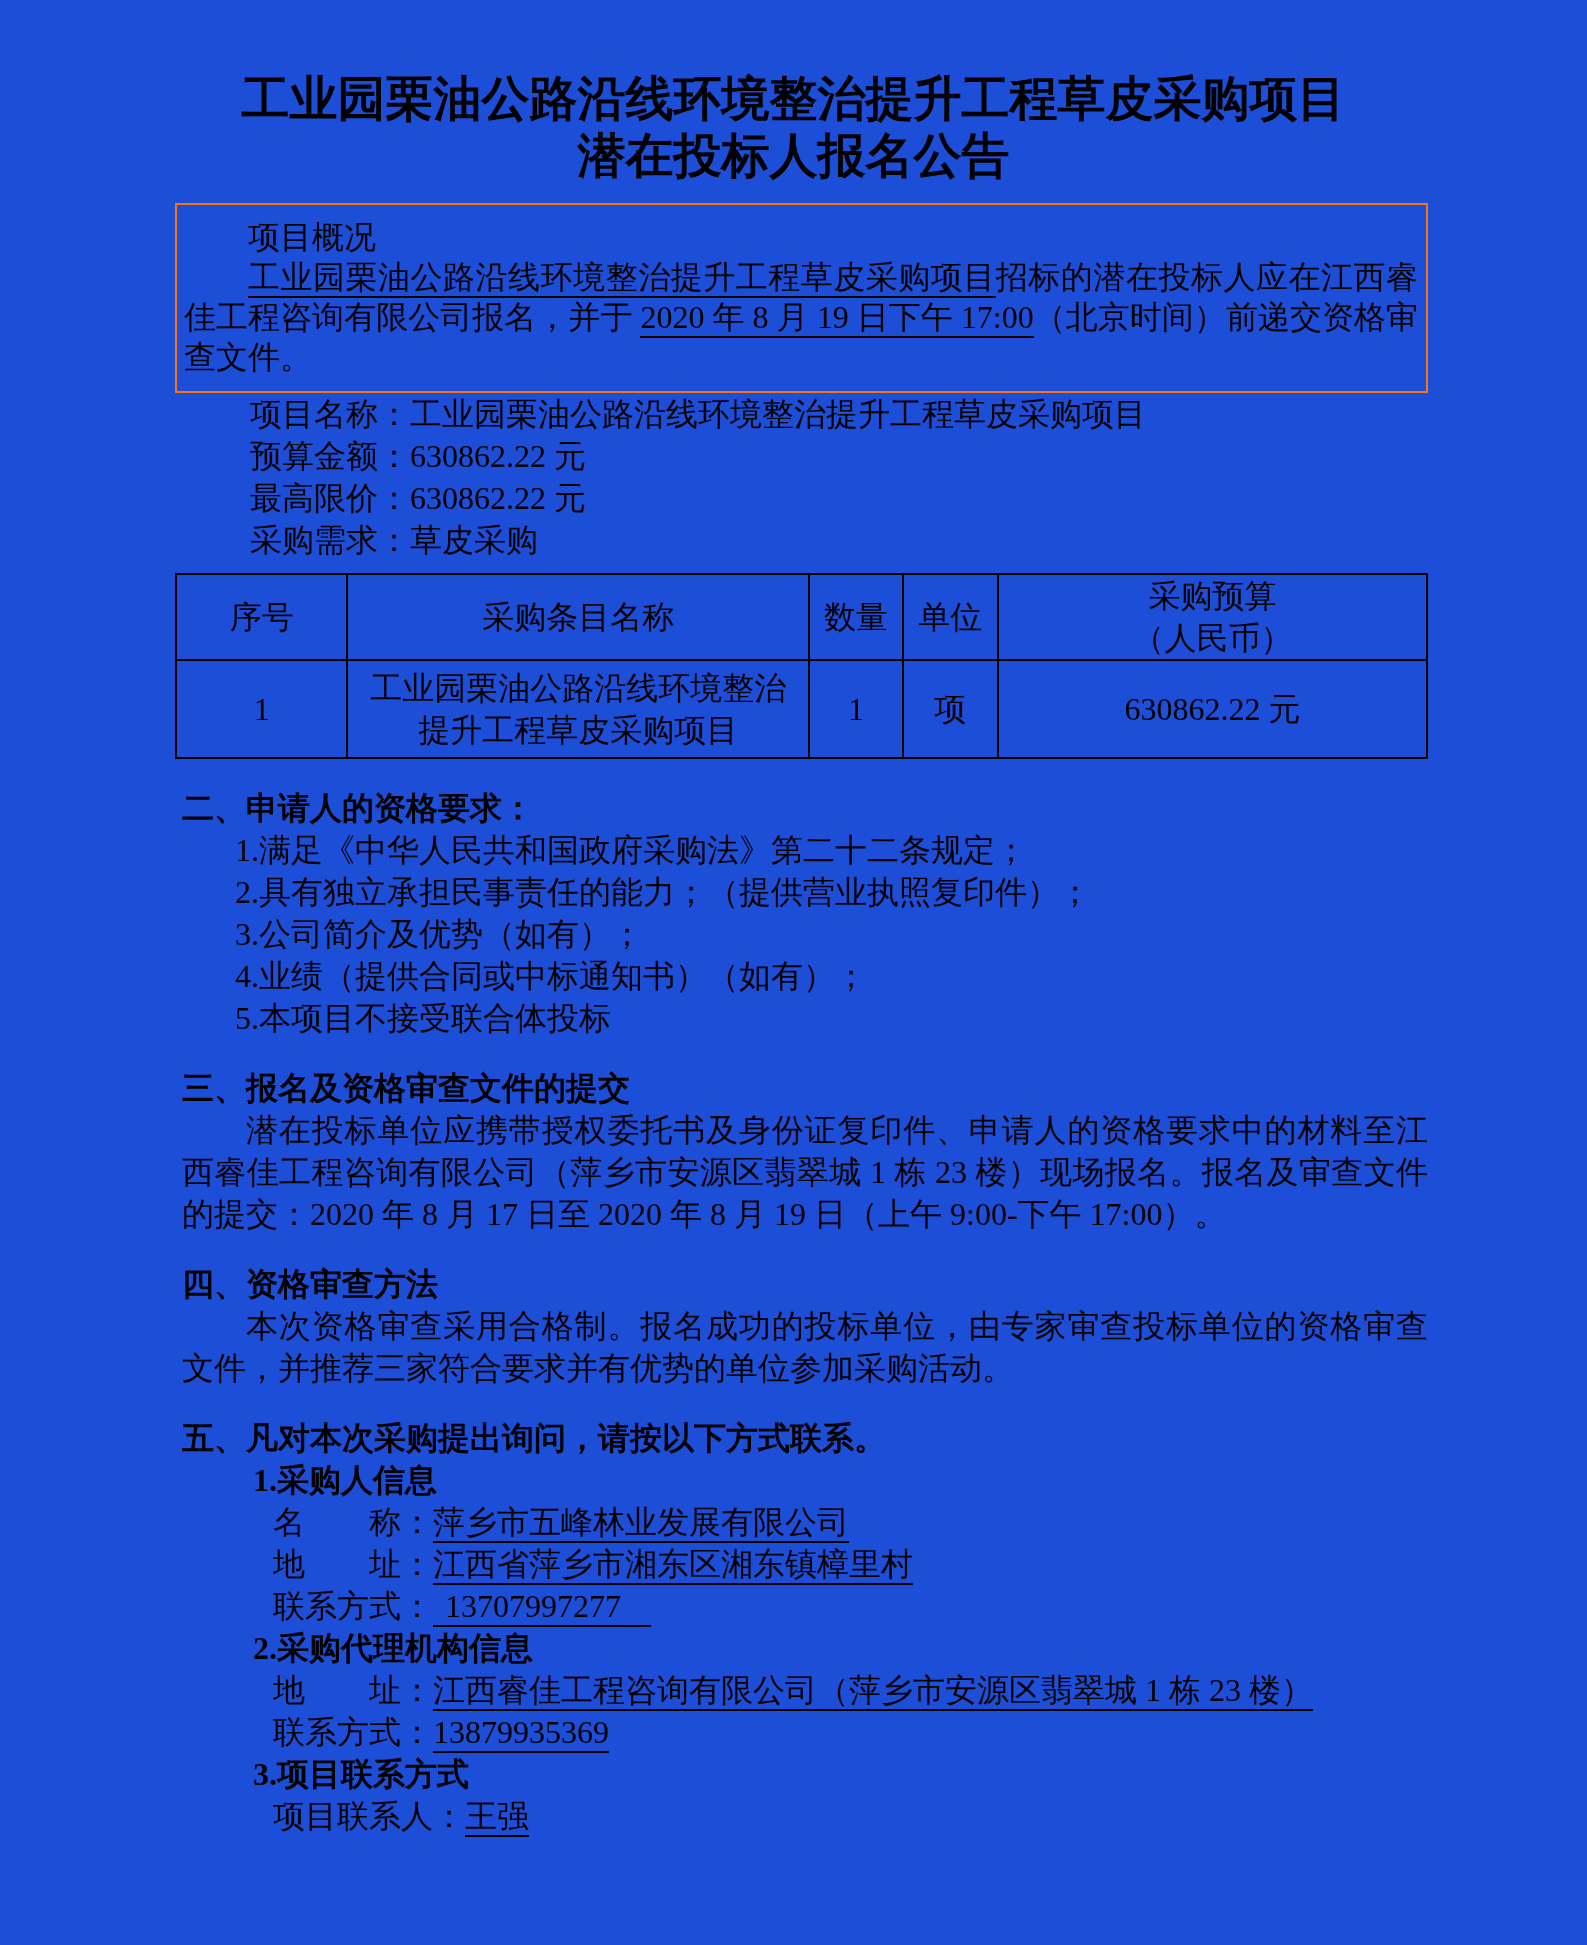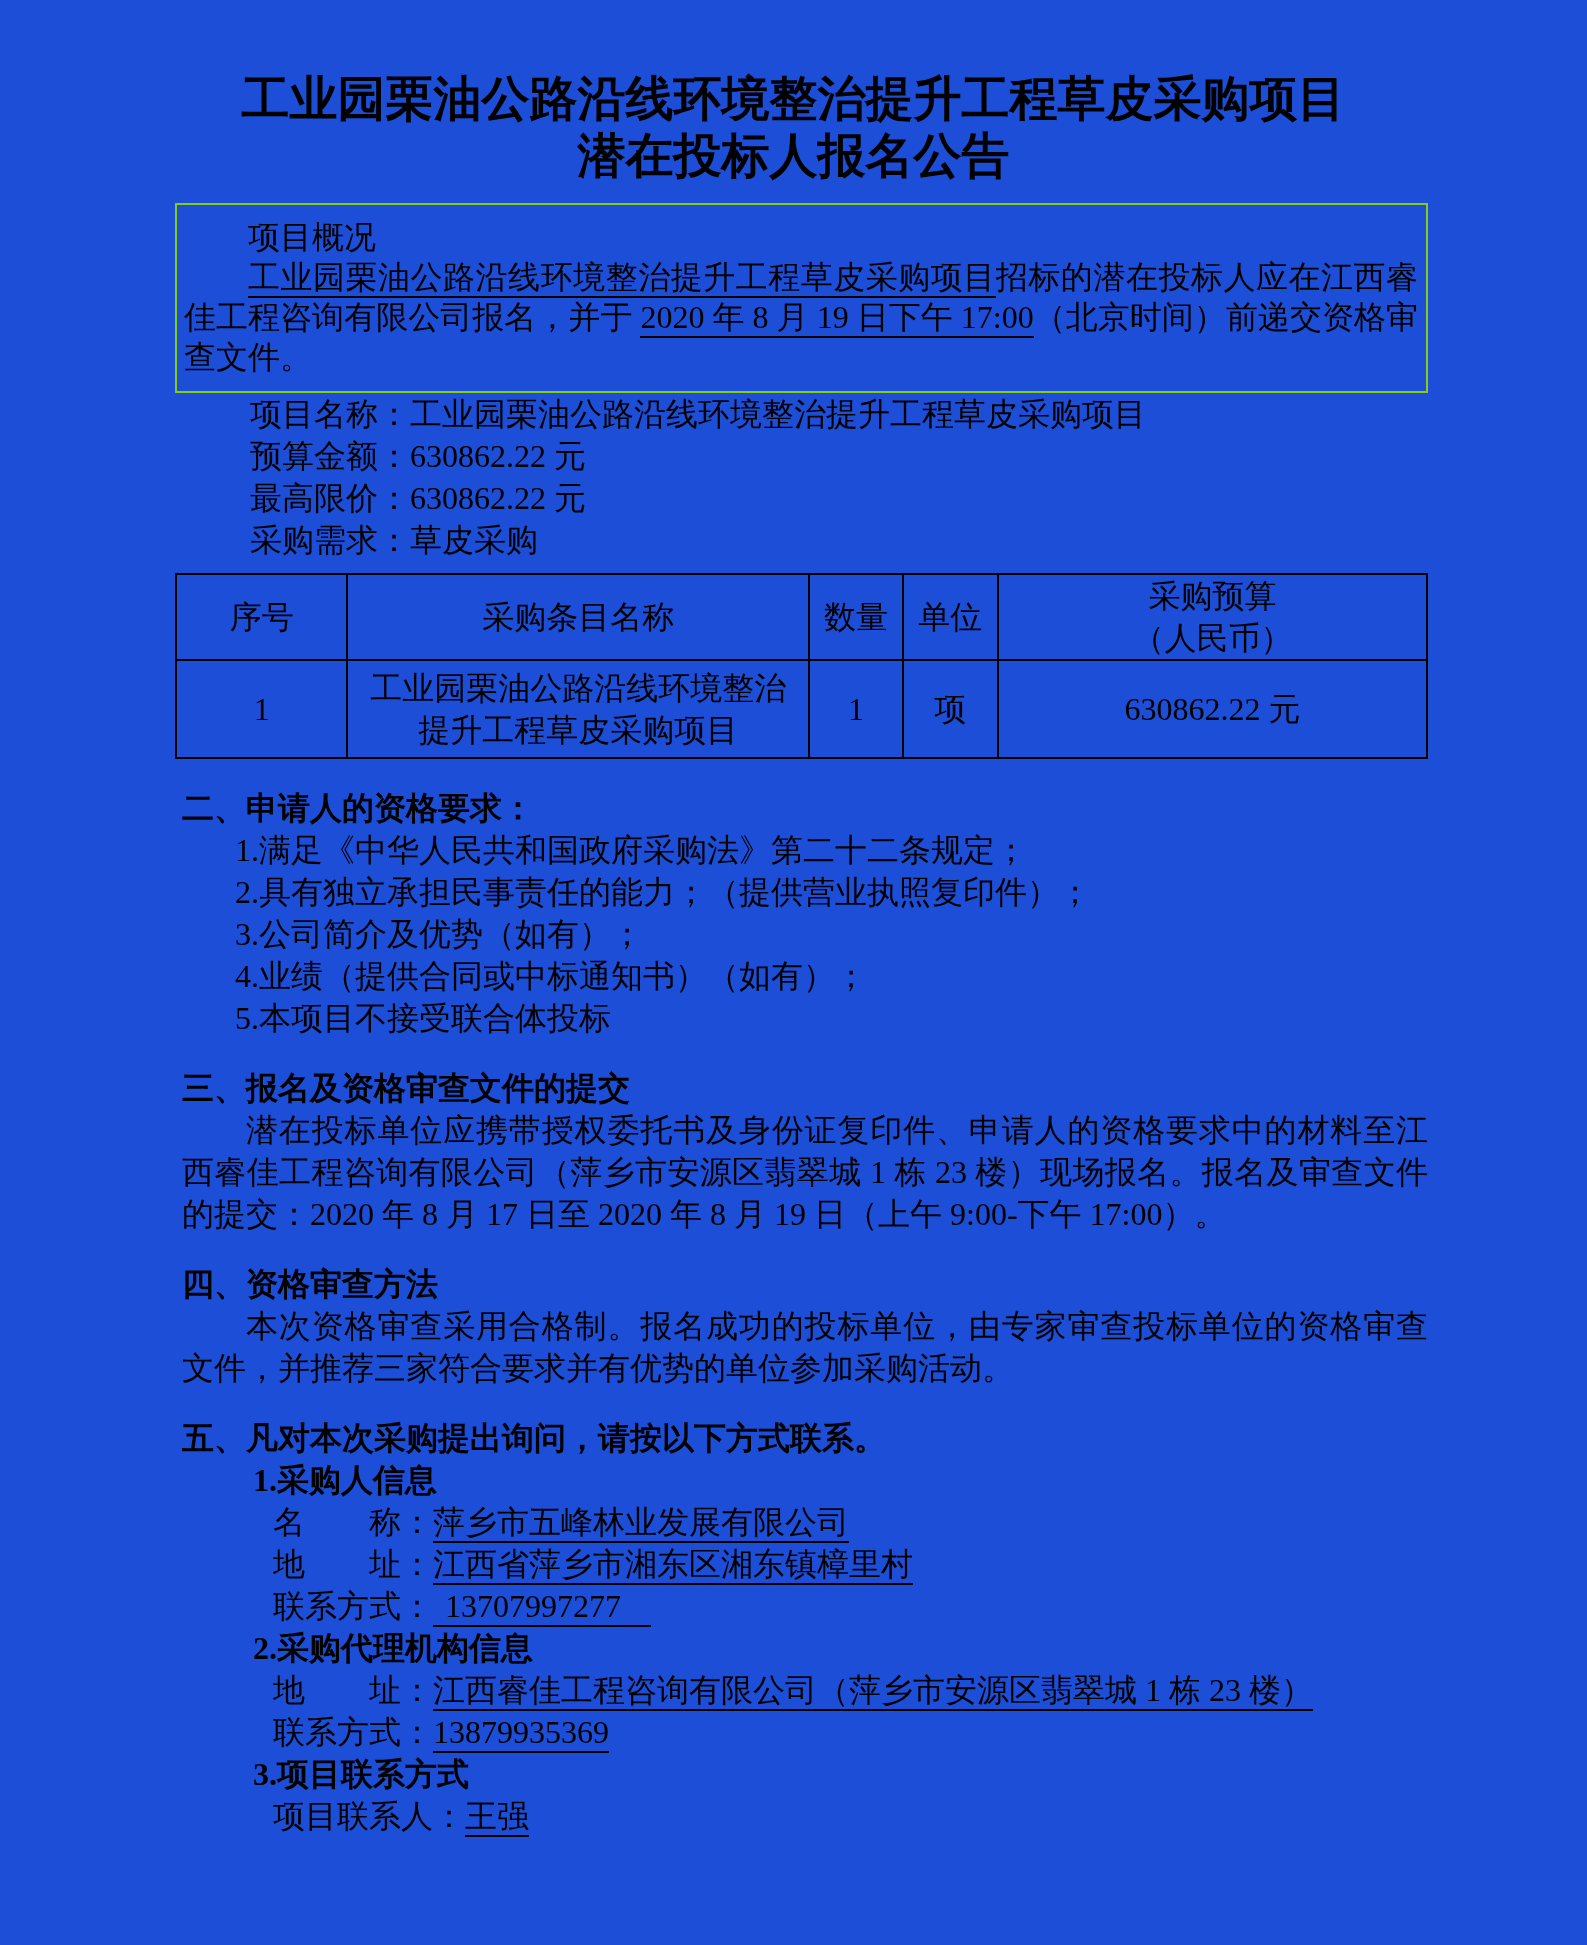--- a/index.html
+++ b/index.html
@@ -23,21 +23,21 @@
     font-size:48px;
     font-weight:bold;
     line-height:57px;
   }
   
   .overview-box{
     box-sizing:border-box;
     margin-left:-7px;
     width:1253px;
     margin-top:19px;
-    border:2px solid #84cc16;
+    border:2px solid #f97316;
     padding:12px 8px 14px 7px;
     line-height:40px;
   }
   .box-heading{text-indent:64px;}
   .box-para{
     margin:0;
     text-indent:64px;
     text-align:justify;
   }
   .u{

